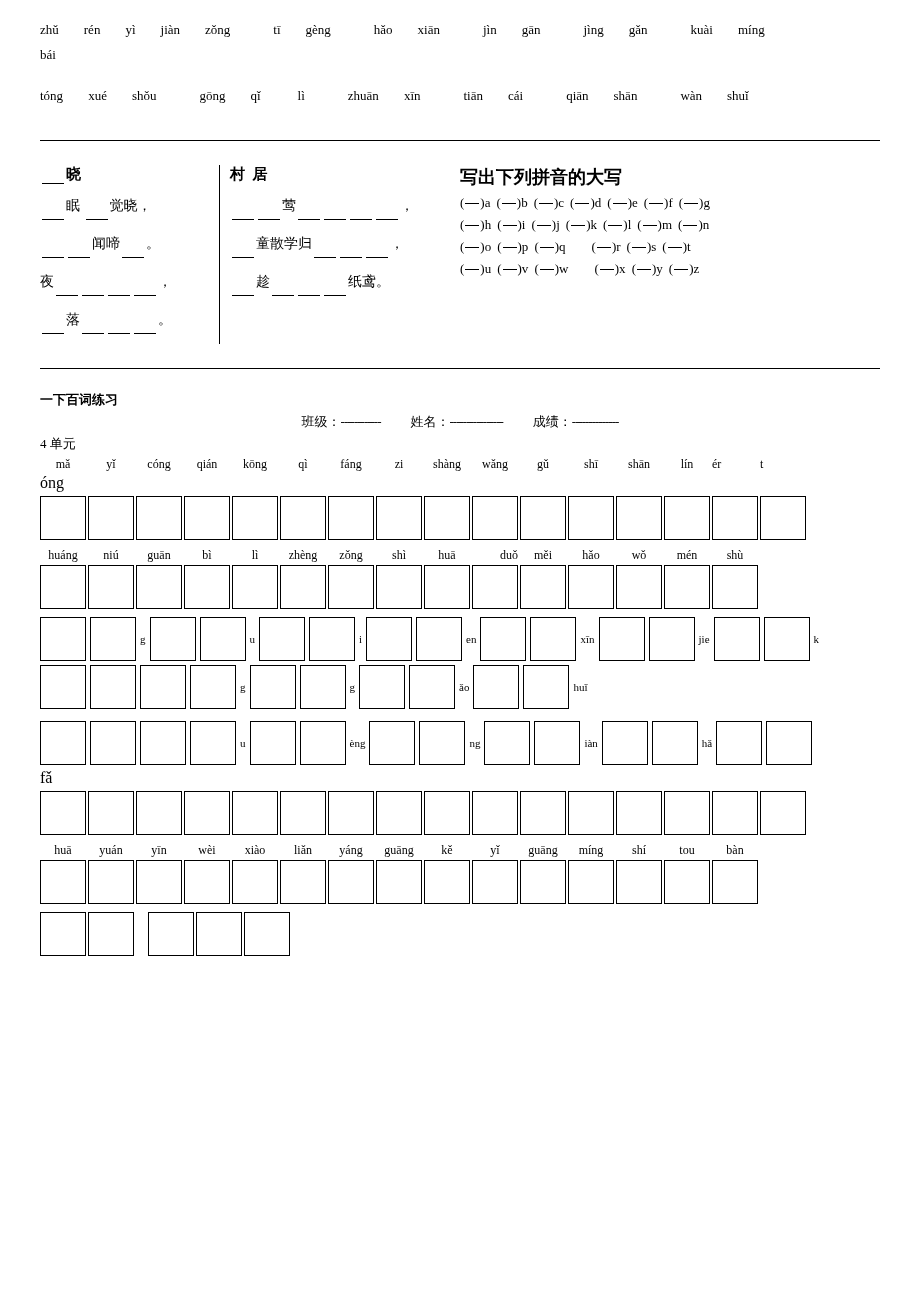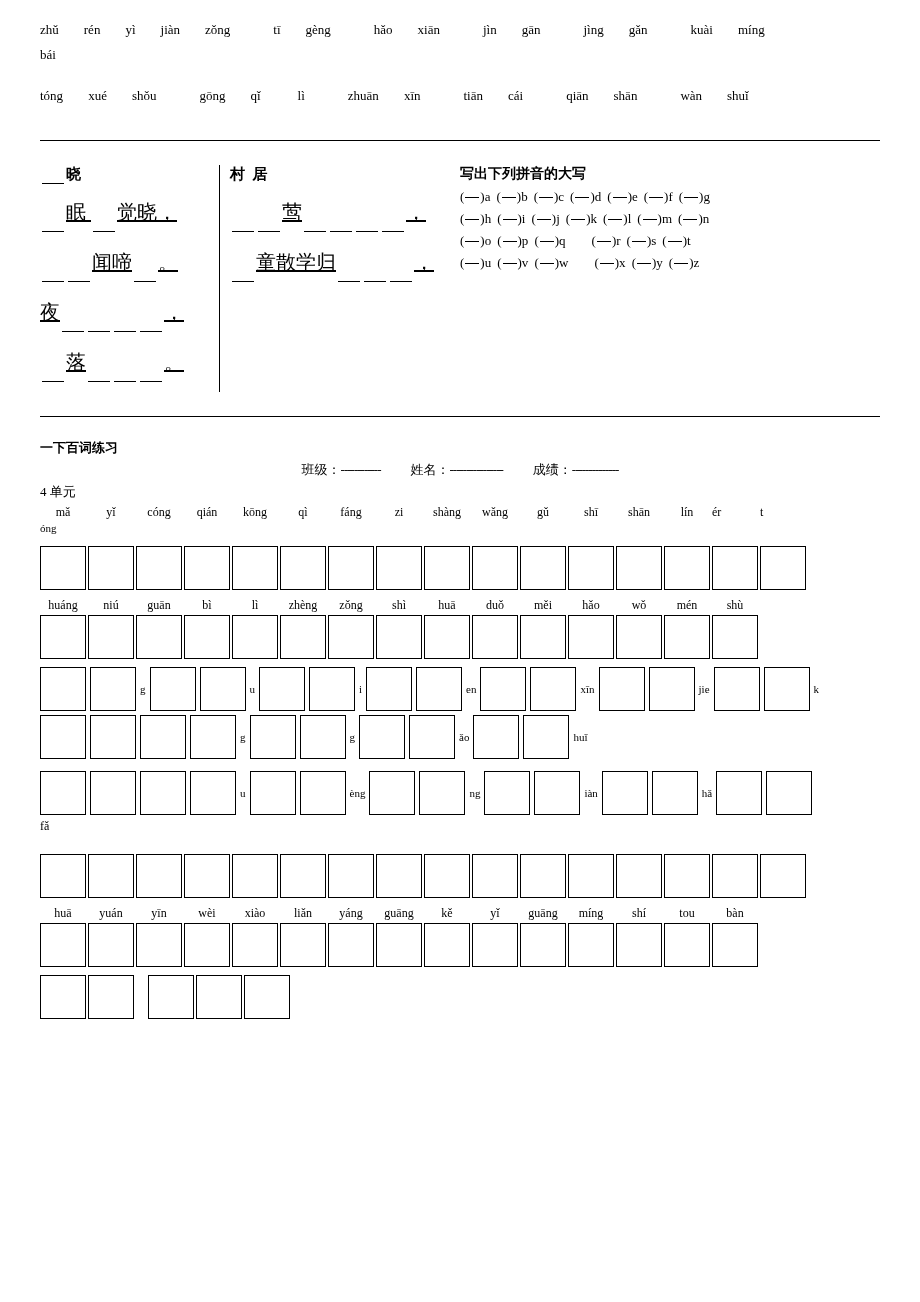--- a/index.html
+++ b/index.html
@@ -41,39 +41,38 @@
     .poem-col {
       flex: 1;
       min-width: 160px;
     }
     .poem-col .poem-title {
       font-weight: bold;
       font-size: 15px;
       margin-bottom: 4px;
     }
     .poem-line {
-      font-size: 20px;
+      font-size: 14px;
       margin-bottom: 10px;
       line-height: 2;
-      text-decoration: underline;
     }
     .blank {
       display: inline-block;
       border-bottom: 1px solid #000;
       width: 22px;
       margin: 0 2px;
       vertical-align: bottom;
     }
     .uppercase-col {
       flex: 2;
       font-size: 13px;
     }
     .uppercase-title {
       font-weight: bold;
-      font-size: 14px;
+      font-size: 18px;
       margin-bottom: 6px;
     }
     .alpha-row {
       display: flex;
       flex-wrap: wrap;
       gap: 2px;
       margin-bottom: 6px;
       align-items: center;
     }
     .alpha-item {
@@ -212,20 +211,23 @@
   <div class="poem-col" style="padding-right:10px; min-width:200px">
     <div class="poem-title" style="font-size:15px; font-weight:bold; margin-bottom:8px">
       村 &nbsp;居
     </div>
     <div class="poem-line">
       <span class="blank"></span><span class="blank"></span>莺<span class="blank"></span><span class="blank"></span><span class="blank"></span><span class="blank"></span>，
     </div>
     <div class="poem-line">
       <span class="blank"></span>童散学归<span class="blank"></span><span class="blank"></span><span class="blank"></span>，
     </div>
+    <div class="poem-line">
+      <span class="blank"></span>趁<span class="blank"></span><span class="blank"></span><span class="blank"></span>纸鸢。
+    </div>
   </div>
 
   <div class="uppercase-col">
     <div class="uppercase-title">写出下列拼音的大写</div>
 
     <div class="alpha-row">
       <span class="alpha-item">( <span class="paren-blank"></span> )a</span>
       <span class="alpha-item">( <span class="paren-blank"></span> )b</span>
       <span class="alpha-item">( <span class="paren-blank"></span> )c</span>
       <span class="alpha-item">( <span class="paren-blank"></span> )d</span>
@@ -296,21 +298,21 @@
     <span style="width:46px;text-align:center">zi</span>
     <span style="width:46px;text-align:center">shàng</span>
     <span style="width:46px;text-align:center">wǎng</span>
     <span style="width:46px;text-align:center">gǔ</span>
     <span style="width:46px;text-align:center">shī</span>
     <span style="width:46px;text-align:center">shān</span>
     <span style="width:46px;text-align:center">lín</span>
     <span style="width:46px;text-align:left">ér</span>
     <span style="width:20px;text-align:left">t</span>
   </div>
-  <div style="font-size:11px; margin-bottom:12px">óng</div>
+  <div style="font-size:16px; margin-bottom:4px">óng</div>
 
   <div class="char-boxes-row">
     <div class="char-box"></div>
     <div class="char-box"></div>
     <div class="char-box"></div>
     <div class="char-box"></div>
     <div class="char-box"></div>
     <div class="char-box"></div>
     <div class="char-box"></div>
     <div class="char-box"></div>
@@ -327,21 +329,21 @@
   <div class="pinyin-chars-row" style="font-size:12px; gap:2px;">
     <span style="width:46px;text-align:center">huáng</span>
     <span style="width:46px;text-align:center">niú</span>
     <span style="width:46px;text-align:center">guān</span>
     <span style="width:46px;text-align:center">bì</span>
     <span style="width:46px;text-align:center">lì</span>
     <span style="width:46px;text-align:center">zhèng</span>
     <span style="width:46px;text-align:center">zǒng</span>
     <span style="width:46px;text-align:center">shì</span>
     <span style="width:46px;text-align:center">huā</span>
-    <span style="width:46px;text-align:center">duǒ</span>
+    <span style="width:46px;text-align:right">duǒ</span>
     <span style="width:46px;text-align:center">měi</span>
     <span style="width:46px;text-align:center">hǎo</span>
     <span style="width:46px;text-align:center">wǒ</span>
     <span style="width:46px;text-align:center">mén</span>
     <span style="width:46px;text-align:center">shù</span>
   </div>
 
   <div class="char-boxes-row">
     <div class="char-box"></div>
     <div class="char-box"></div>
@@ -418,21 +420,21 @@
     <div class="char-box"></div>
     <div class="char-box"></div>
     <span style="font-size:11px">iàn</span>
     <div class="char-box"></div>
     <div class="char-box"></div>
     <span style="font-size:11px">hǎ</span>
     <div class="char-box"></div>
     <div class="char-box"></div>
   </div>
 
-  <div style="font-size:12px; margin-bottom:20px">fǎ</div>
+  <div style="font-size:16px; margin-bottom:4px">fǎ</div>
 
   <div class="char-boxes-row">
     <div class="char-box"></div>
     <div class="char-box"></div>
     <div class="char-box"></div>
     <div class="char-box"></div>
     <div class="char-box"></div>
     <div class="char-box"></div>
     <div class="char-box"></div>
     <div class="char-box"></div>

